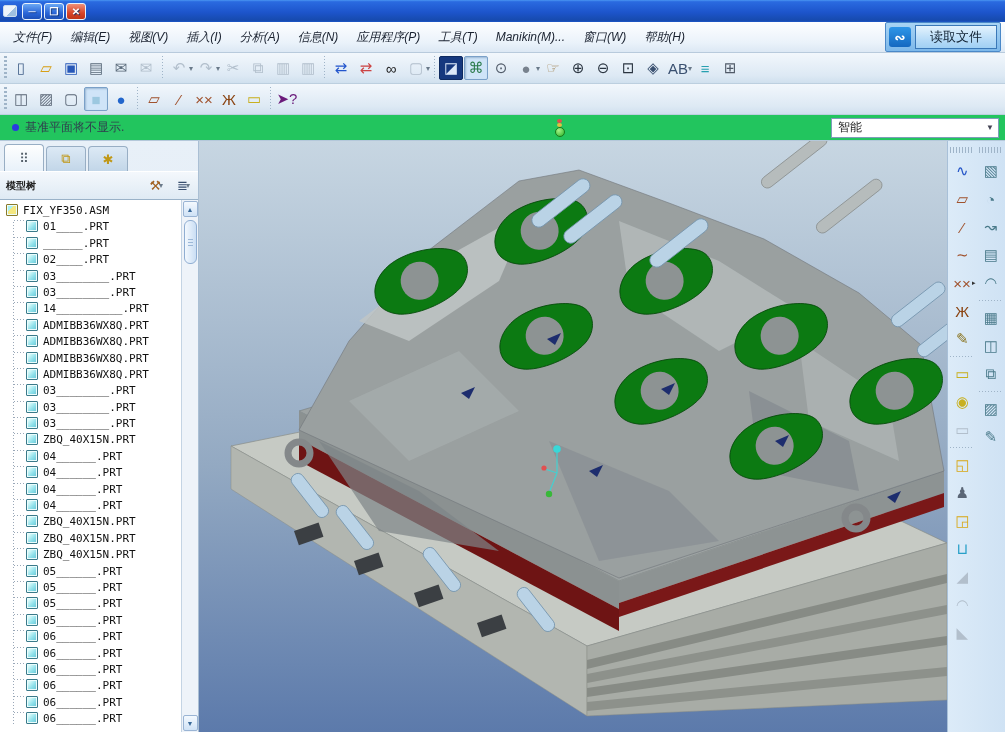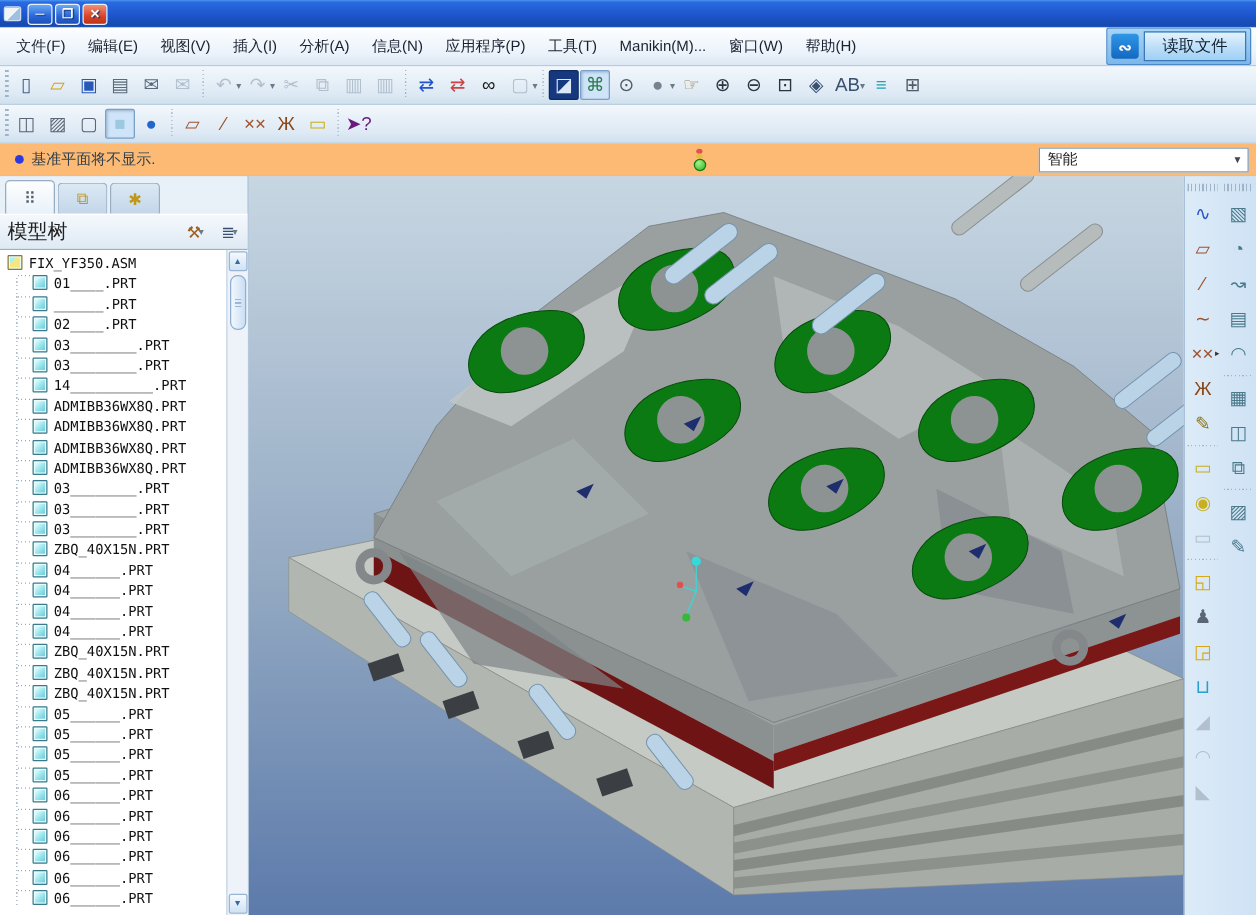--- a/index.html
+++ b/index.html
@@ -16,21 +16,21 @@
   .titlebar .ttl { flex:1; white-space:nowrap; overflow:hidden; }
   .winbtns { display:flex; gap:2px; }
   .winbtn { width:20px; height:17px; border-radius:3px; border:1px solid #e8f2fc; color:#fff;
     display:flex; align-items:center; justify-content:center; font-size:10px; font-weight:bold;
     background:linear-gradient(180deg,#6aa8f4,#2a66d8 60%,#1c50b8); cursor:default; }
   .winbtn.close { background:linear-gradient(180deg,#f09078,#d84428 60%,#c03418); }
 
   
   .menubar { height:31px; flex:0 0 31px; display:flex; align-items:center; padding:0 4px;
     background:linear-gradient(180deg,#fdfeff,#eaf2fa 70%,#dce8f4); border-bottom:1px solid #b8cadc; }
-  .menuitem { padding:3px 9px; white-space:nowrap; color:#1a2230; }
+  .menuitem { padding:3px 9px; white-space:nowrap; color:#1a2230;font-style:italic; }
   .readfile-group { margin-left:auto; display:flex; align-items:center; gap:4px; padding:2px 3px;
     background:linear-gradient(180deg,#a8d4f4,#7db8ea); border:1px solid #4a88c8; border-radius:2px; }
   .readfile-ico { width:22px; height:20px; border-radius:3px; background:linear-gradient(180deg,#2e96e8,#1468c0);
     color:#fff; display:flex; align-items:center; justify-content:center; font-size:13px; font-weight:bold; }
   .readfile-btn { padding:2px 14px; background:linear-gradient(180deg,#e4f3fd,#b8dcf8 60%,#a0d0f4);
     border:1px solid #3a78b8; color:#123; font-size:13px; }
 
   
   .toolbar { height:31px; flex:0 0 31px; display:flex; align-items:center; gap:1px; padding:0 2px;
     background:linear-gradient(180deg,#f2f7fc,#dde9f4 75%,#d0e0ee); border-bottom:1px solid #bccfdf; }
@@ -40,21 +40,21 @@
   .tbi.dark { background:#16387e; color:#dce8f8 !important; border-color:#0e2a60; }
   .tbi.disabled { color:#b2bfcc !important; }
   .tb-sep { width:7px; height:24px; background:repeating-linear-gradient(180deg,#9fb4c8 0 1px,transparent 1px 3px);
     background-size:1px 100%; background-repeat:no-repeat; background-position:center; }
   .tb-handle { width:6px; height:24px; background:repeating-linear-gradient(180deg,#9fb4c8 0 2px,transparent 2px 4px);
     background-size:3px 100%; background-repeat:no-repeat; background-position:center; }
   .caret { font-size:8px; color:#6a7a8a; margin-left:-2px; }
 
   
   .msgbar { height:26px; flex:0 0 26px; display:flex; align-items:center; padding:0 6px;
-    background:#fdba74; border-bottom:1px solid #b4c8da; }
+    background:#22c55e; border-bottom:1px solid #b4c8da; }
   .msg-bullet { width:7px; height:7px; border-radius:50%; background:#2a3ae0; margin:0 6px; }
   .msg-text { color:#30404e; }
   .traffic { position:relative; width:12px; height:18px; margin-left:430px; }
   .traffic .g { position:absolute; left:1px; top:8px; width:10px; height:10px; border-radius:50%;
     background:radial-gradient(circle at 35% 30%,#a8f488,#28b428); border:1px solid #1a7a1a; }
   .traffic .r { position:absolute; left:3px; top:0; width:5px; height:4px; border-radius:50%; background:#e05050; }
   .traffic .y { position:absolute; left:3px; top:4px; width:5px; height:4px; border-radius:50%; background:#e0c040; }
   .filterbox { margin-left:auto; width:168px; height:20px; background:#fff; border:1px solid #7f9db9;
     display:flex; align-items:center; padding-left:6px; color:#222; }
   .filterbox .fb-arrow { margin-left:auto; width:16px; height:18px; display:flex; align-items:center;
@@ -66,21 +66,21 @@
   
   .leftpanel { width:199px; flex:0 0 199px; display:flex; flex-direction:column;
     background:linear-gradient(180deg,#e8f0f8,#d8e6f2); border-right:1px solid #aabfd4; }
   .tree-tabs { height:30px; display:flex; align-items:flex-end; gap:2px; padding:3px 4px 0 4px; }
   .ttab { width:40px; height:25px; display:flex; align-items:center; justify-content:center;
     border:1px solid #98aec4; border-bottom:none; border-radius:4px 4px 0 0; font-size:13px;
     background:linear-gradient(180deg,#dce9f5,#c2d6e8); }
   .ttab.active { background:linear-gradient(180deg,#fefefe,#e8f1fa); height:27px; }
   .tree-header { height:28px; display:flex; align-items:center; padding:0 6px;
     background:linear-gradient(180deg,#f4f8fc,#dfeaf4); border-top:1px solid #fff; }
-  .tree-title { font-weight:normal; font-size:16px; color:#222; }
+  .tree-title { font-weight:bold; font-size:10px; color:#222; }
   .th-ico { margin-left:auto; display:flex; align-items:center; font-size:13px; padding:1px 2px; }
   .th-ico + .th-ico { margin-left:10px; }
   .treewrap { flex:1; display:flex; min-height:0; border-top:1px solid #9ab2c8; background:#fff; }
   .treelist { flex:1; position:relative; overflow:hidden; padding:4px 0 0 4px;
     font-family:"DejaVu Sans Mono", monospace; font-size:11px; color:#111; }
   .treelist::before { content:""; position:absolute; left:13px; top:22px; bottom:8px; width:1px;
     background:repeating-linear-gradient(180deg,#9aa8b8 0 1px,transparent 1px 3px); }
   .trow { height:16.4px; display:flex; white-space:nowrap; }
   .tconn { width:10px; height:1px; margin-left:10px;
     background:repeating-linear-gradient(90deg,#9aa8b8 0 1px,transparent 1px 3px); }

